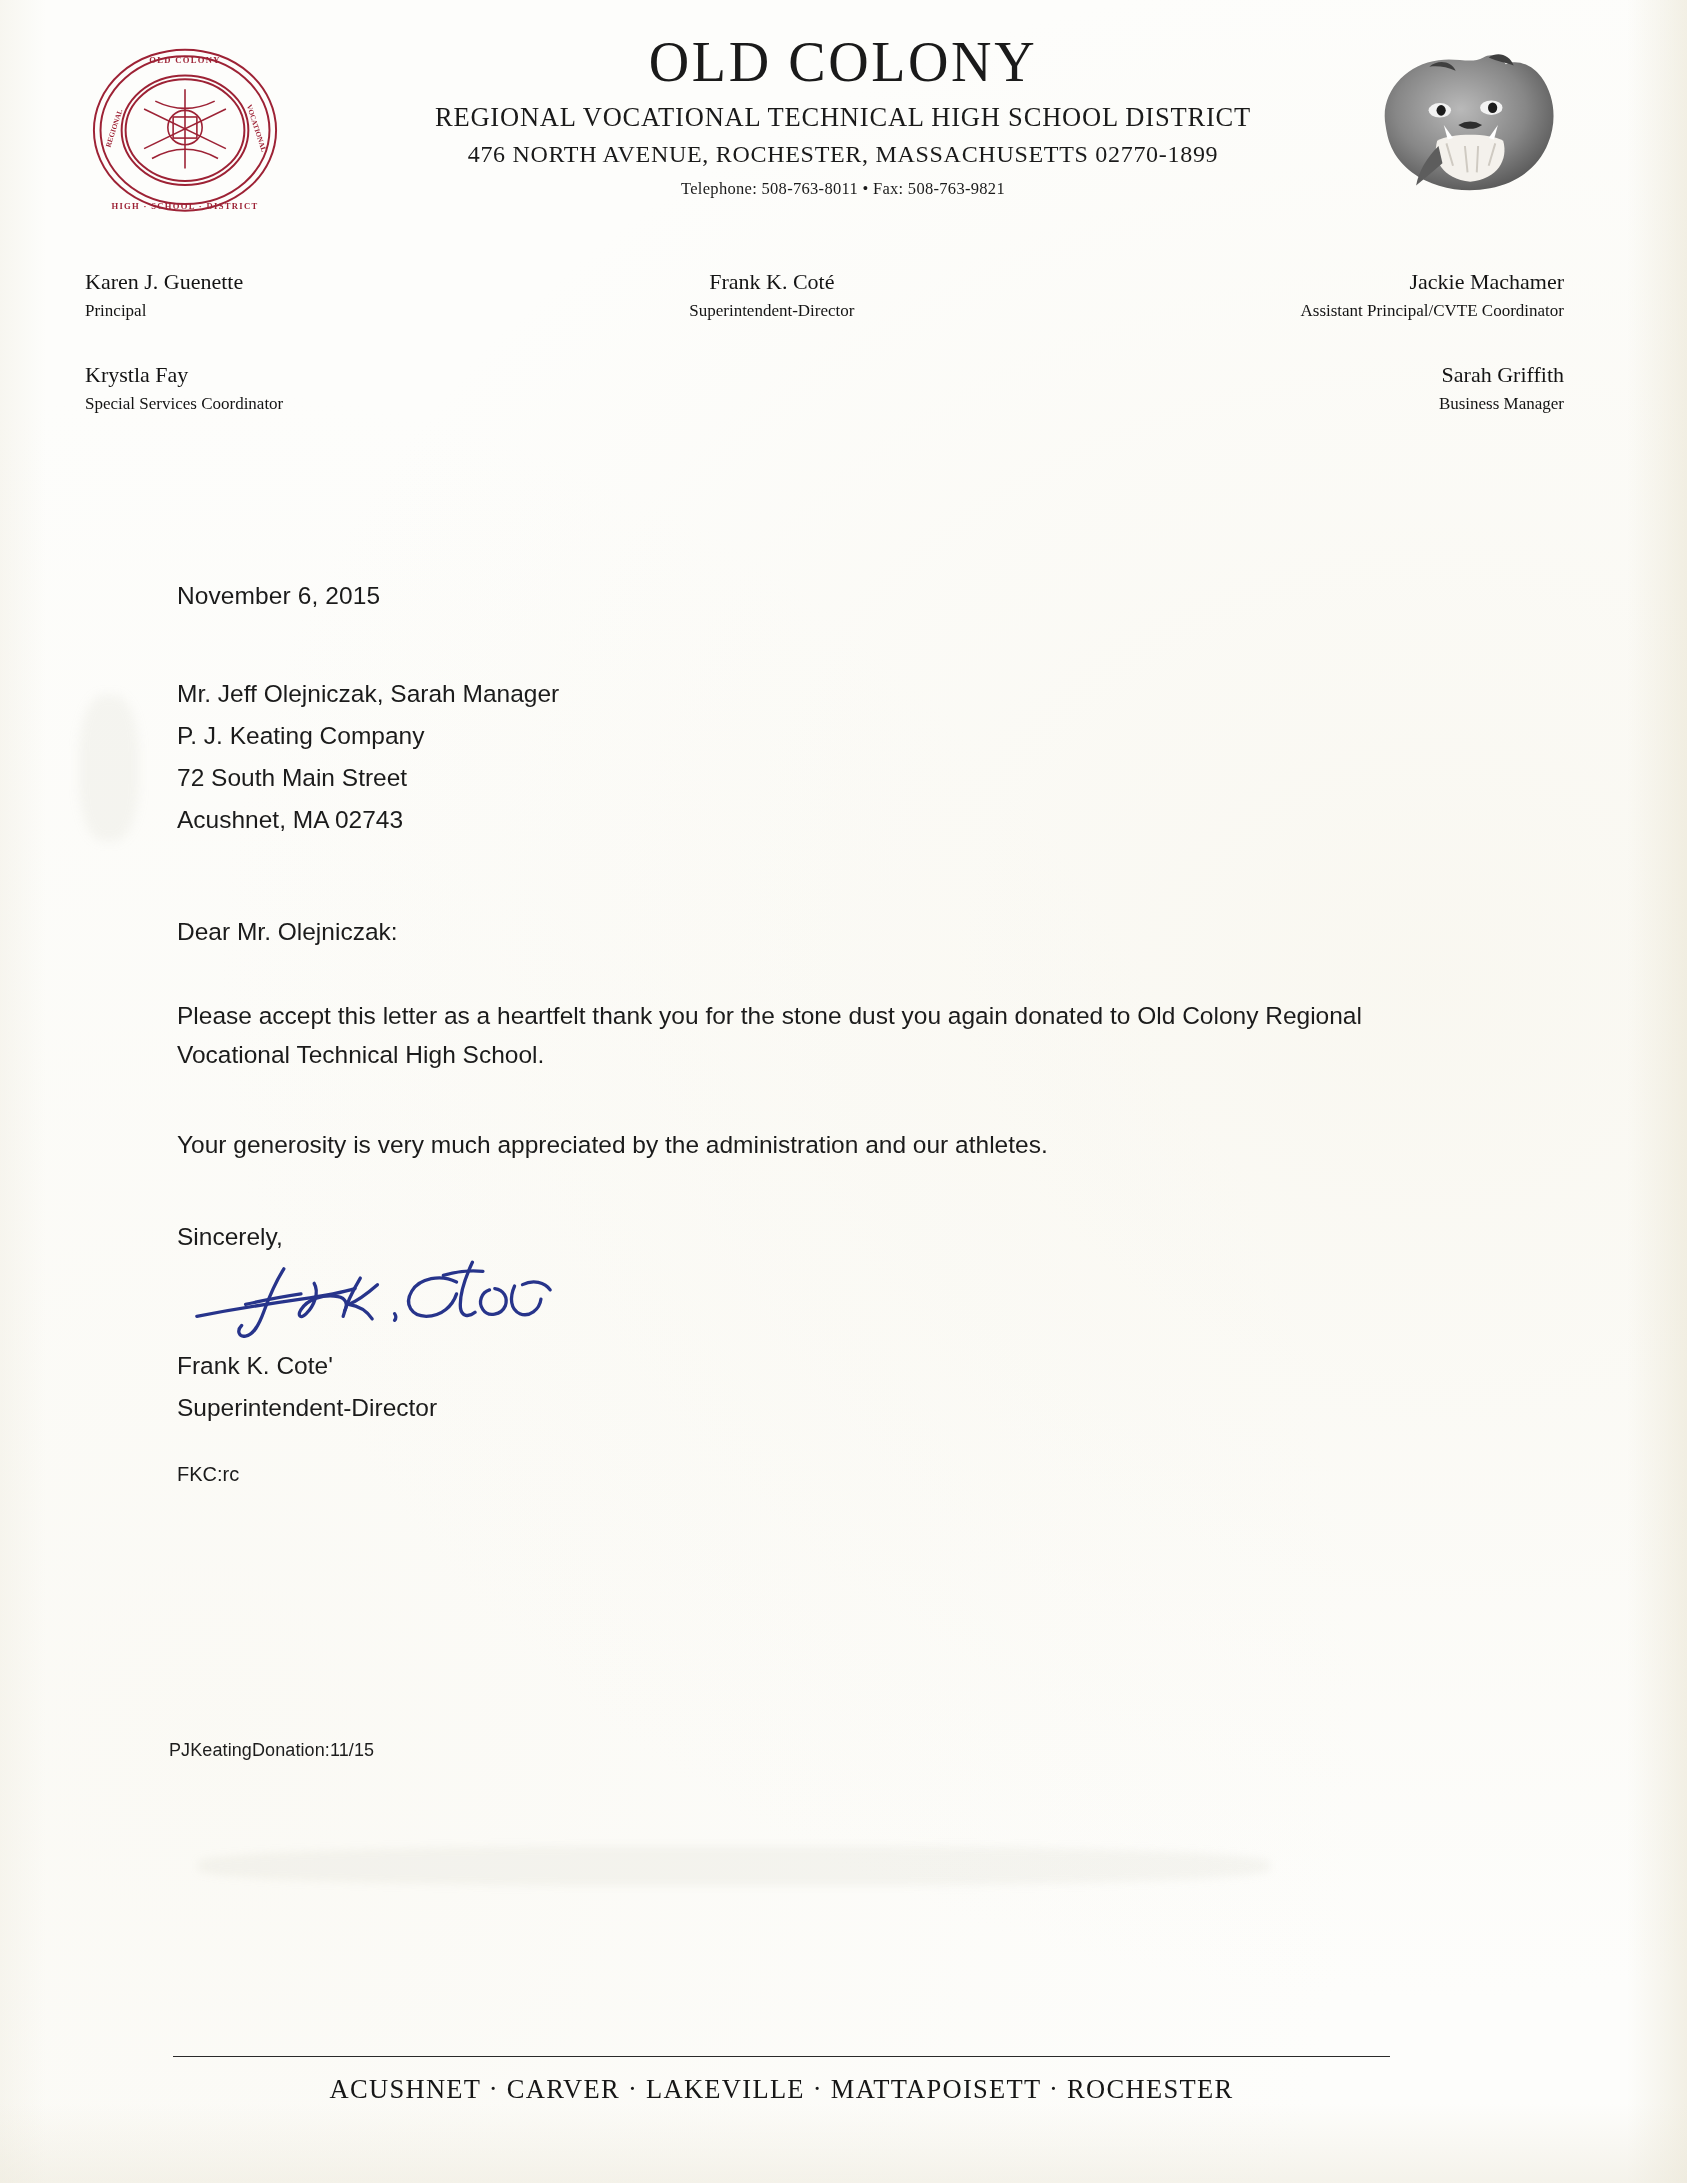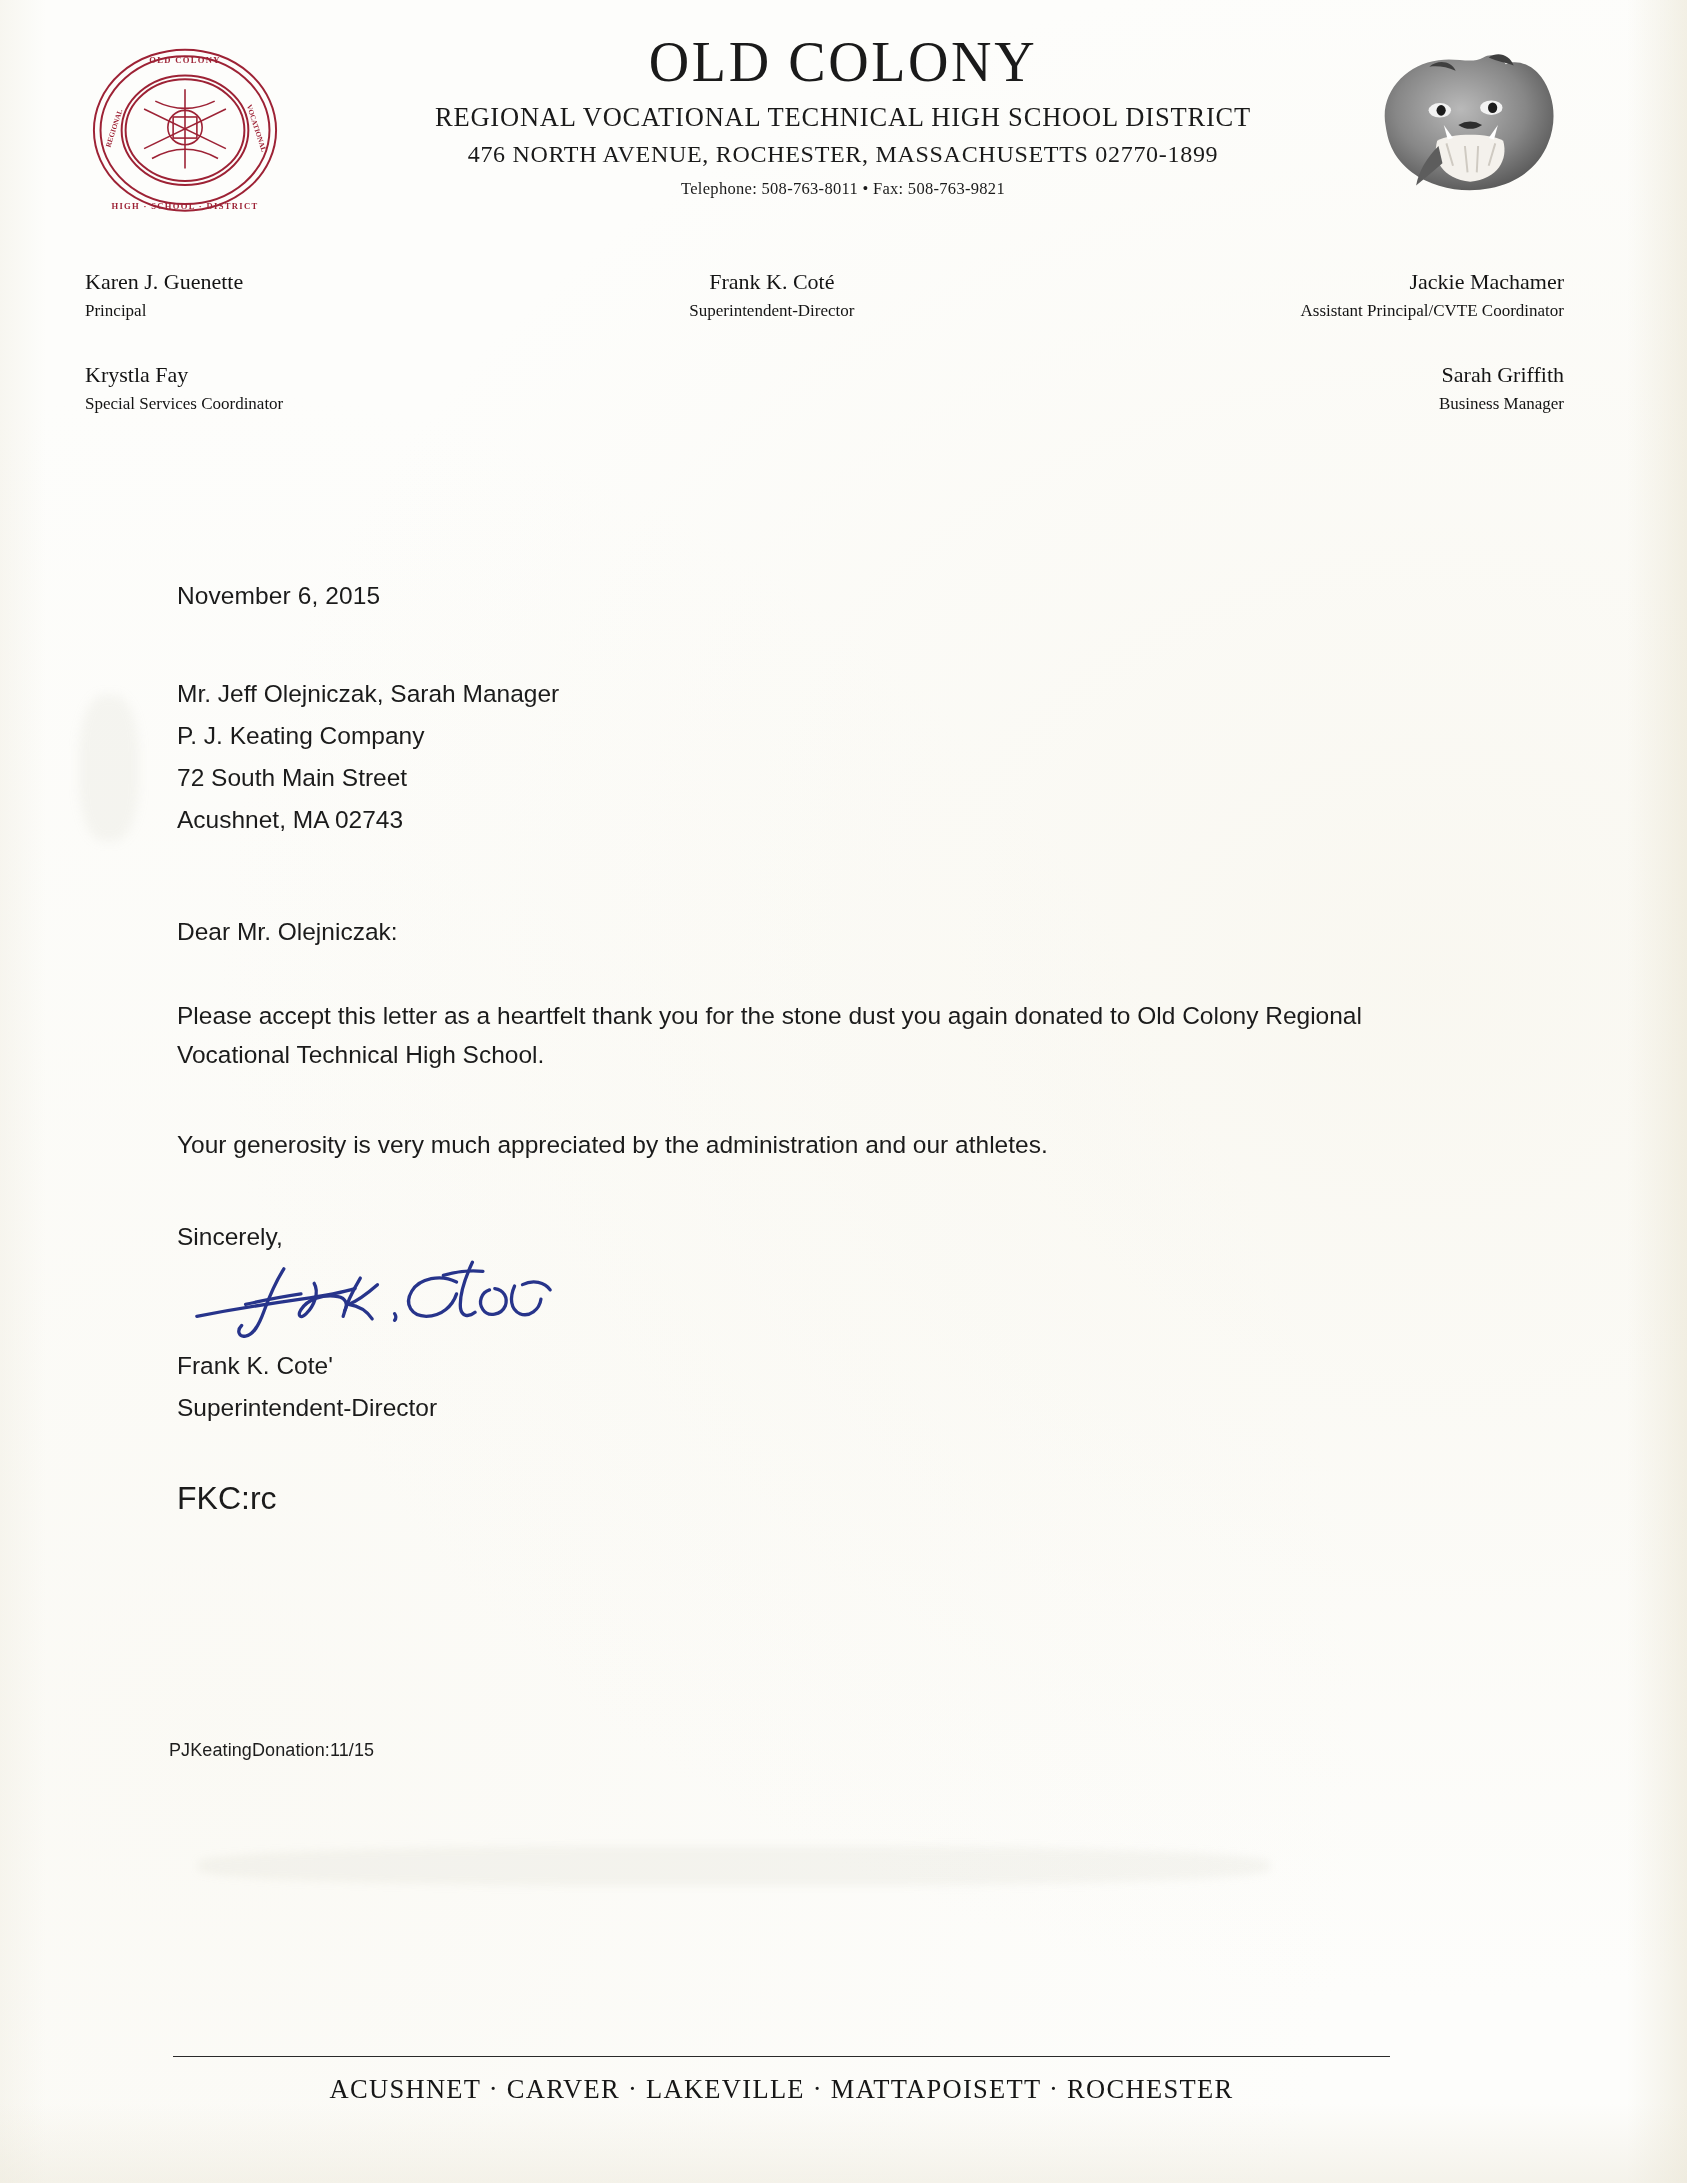--- a/index.html
+++ b/index.html
@@ -175,22 +175,22 @@
     width: 463px;
     margin-top: 2.6px;
   }
   .signature svg { position: absolute; left: 6.6px; top: 0; }
   .signer {
     font-size: 24.5px;
     line-height: 1.72;
     margin-top: 2.6px;
   }
   .initials {
-    margin-top: 51px;
-    font-size: 32px;
+    margin-top: 34px;
+    font-size: 20px;
   }
   .docref {
     position: absolute;
     left: 169px;
     top: 1740px;
     font-family: "Liberation Sans", sans-serif;
     font-size: 18px;
     color: #1d1d1d;
     letter-spacing: 0.1px;
   }

